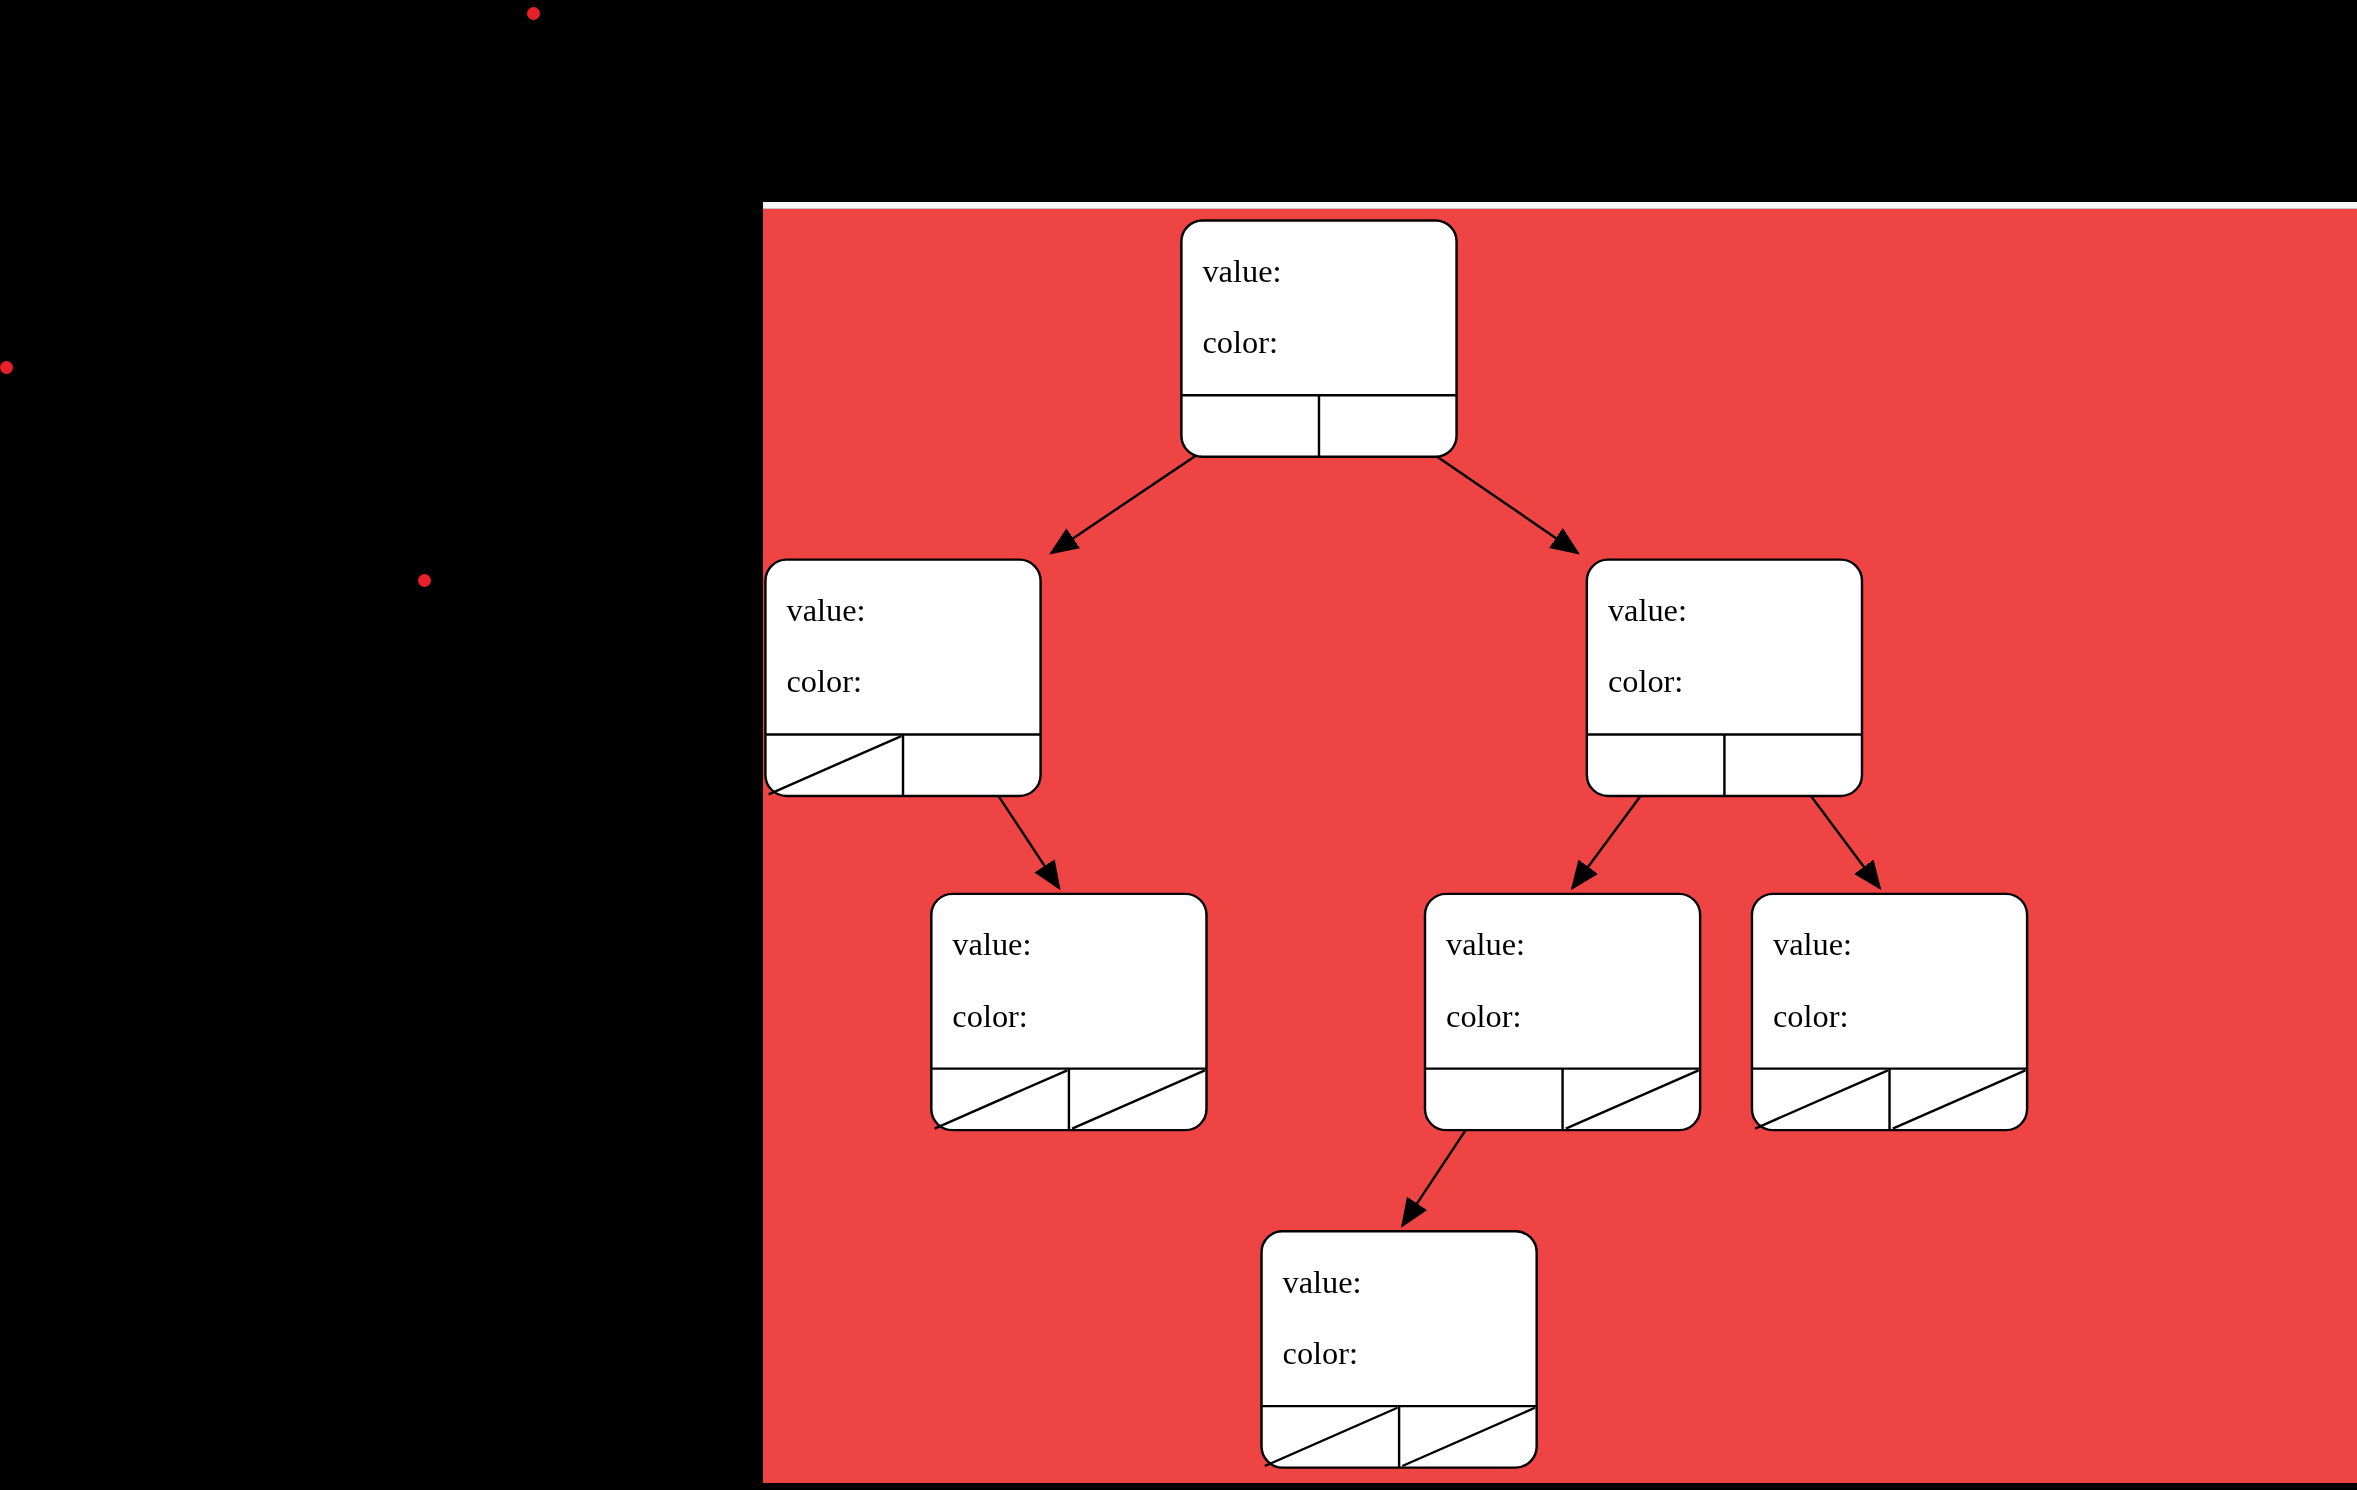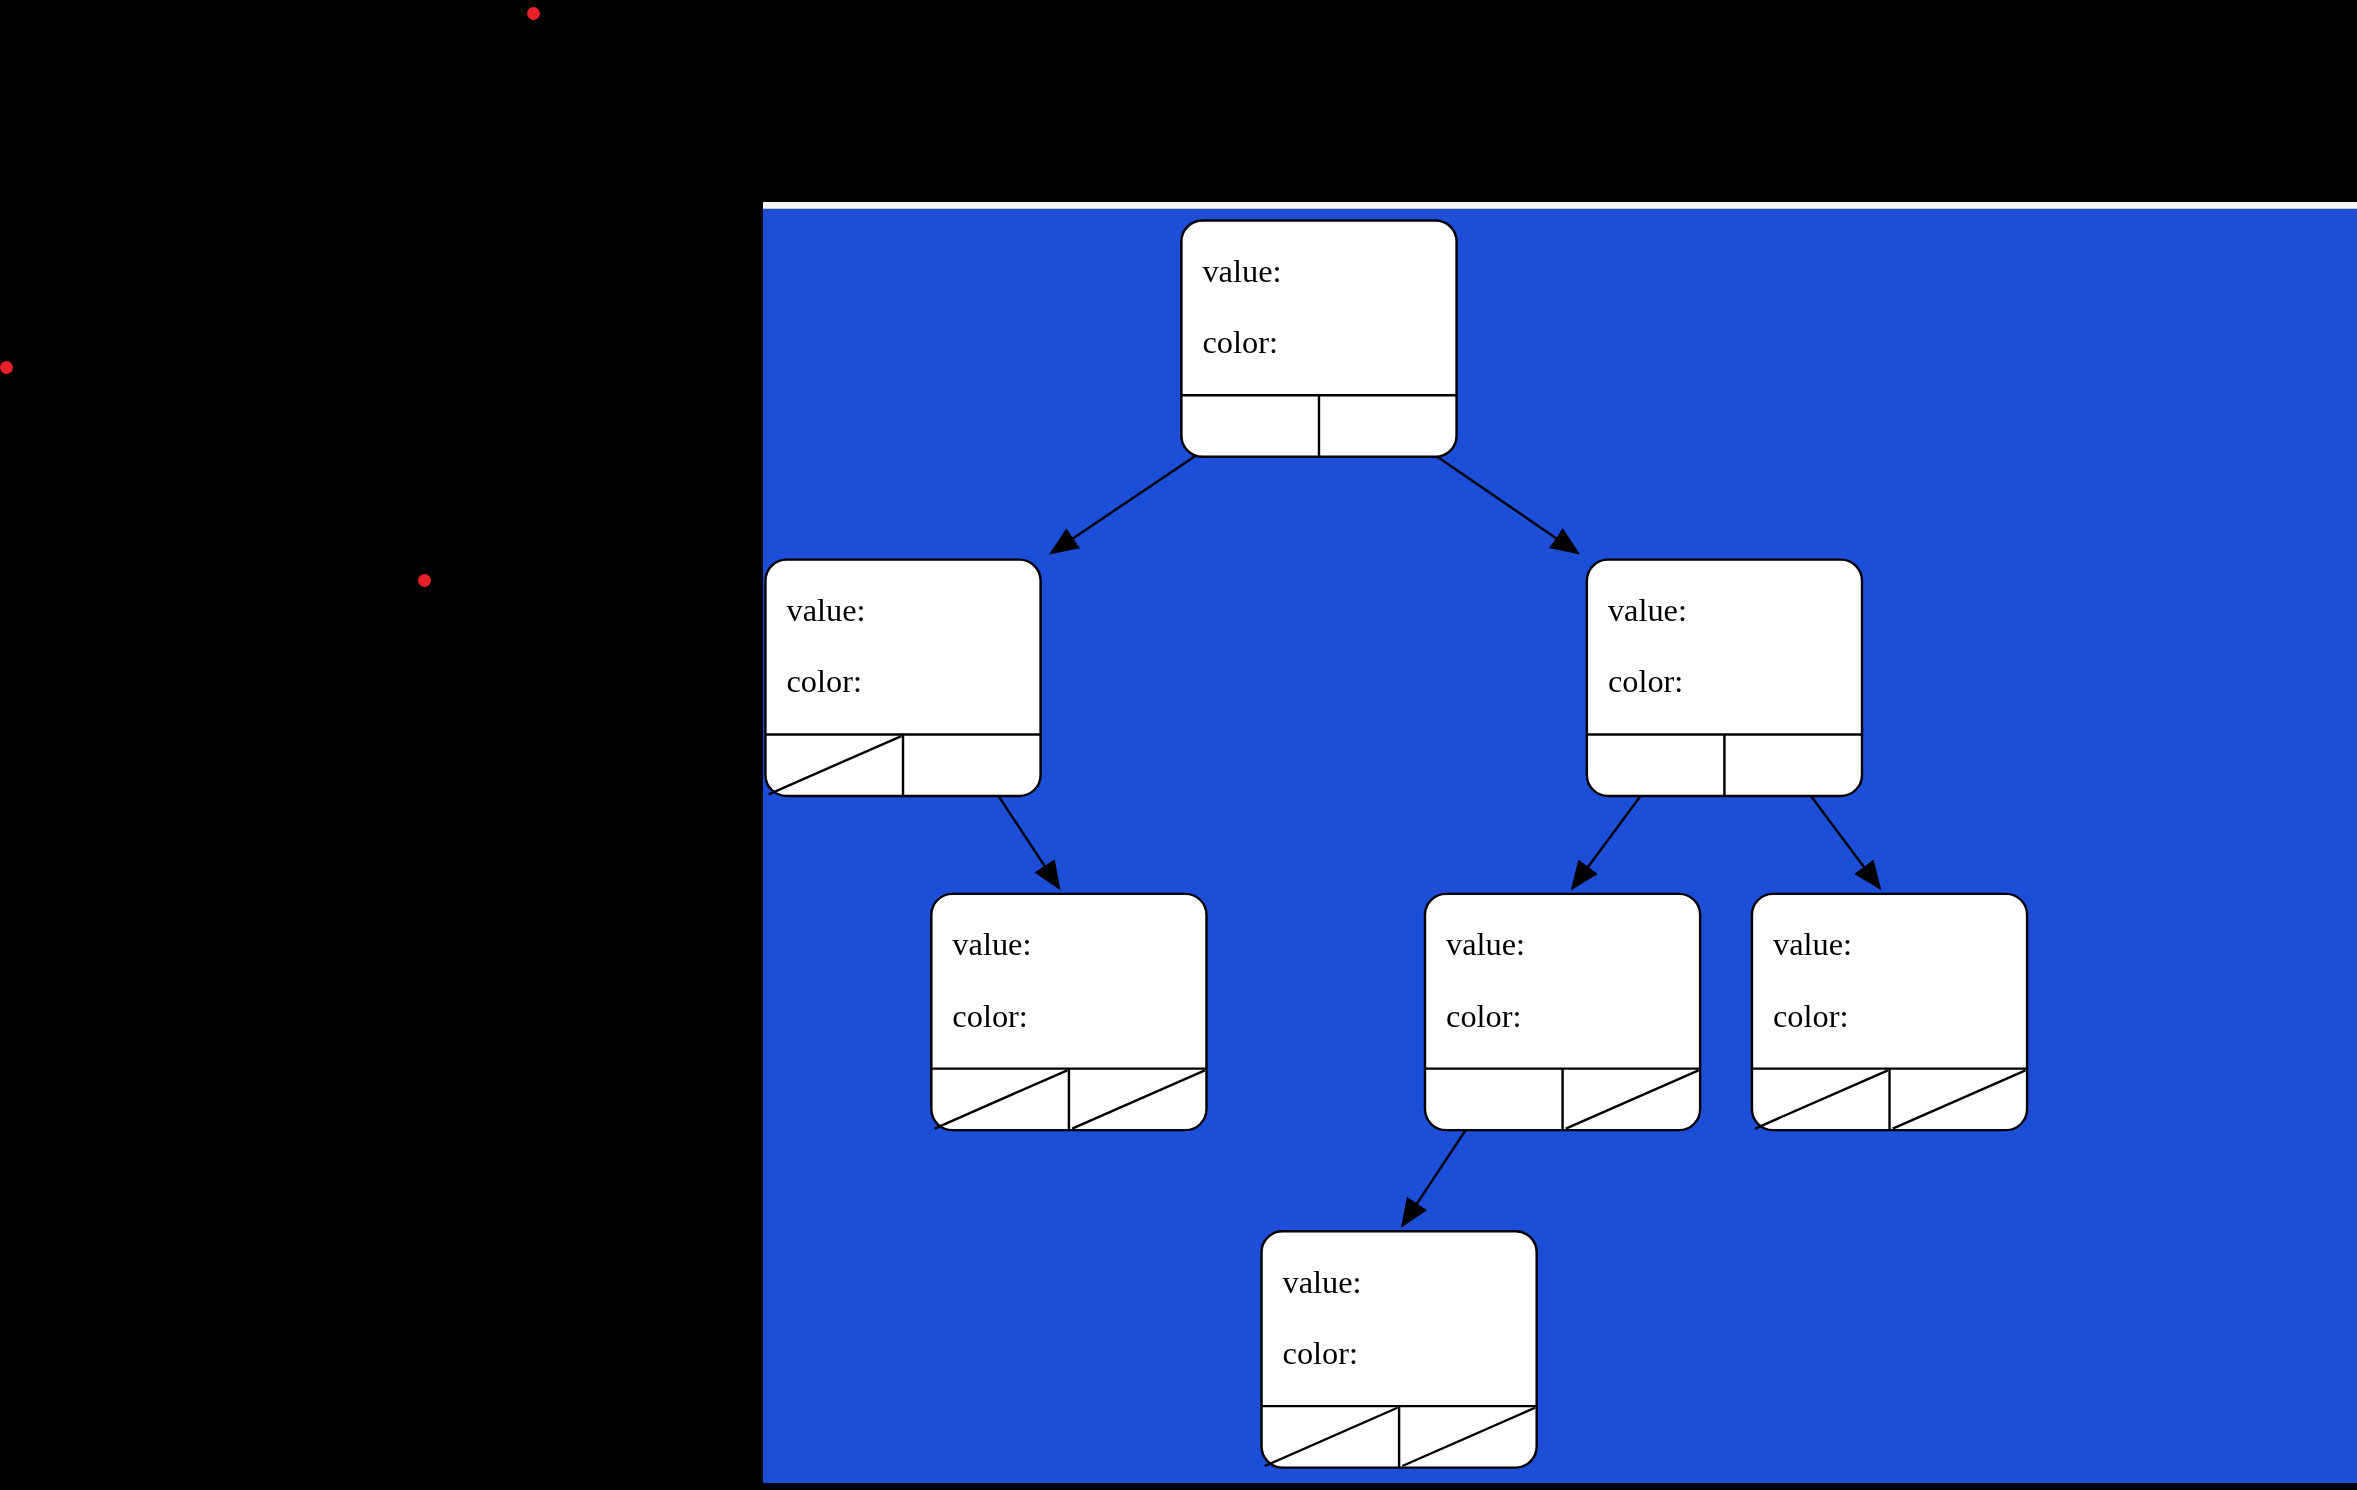--- a/index.html
+++ b/index.html
@@ -29,21 +29,21 @@
     border-radius: 50%;
     background: #e8202a;
   }
   
   #canvas-panel {
     position: absolute;
     left: 763px;
     top: 202px;
     width: 1594px;
     height: 1281px;
-    background: #1d4ed8;
+    background: #ef4444;
     overflow: hidden;
   }
   #canvas-toolstrip {
     position: absolute;
     left: 0; top: 0;
     width: 100%;
     height: 7px;
     background: #f6f6f6;
     border-bottom: 1px solid #c9c9c9;
     box-sizing: border-box;

